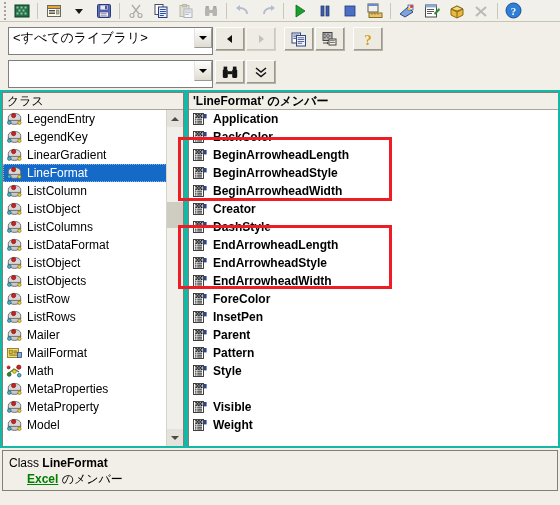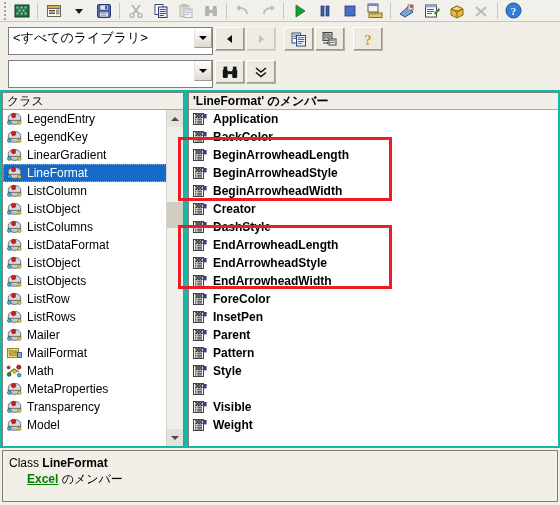--- a/index.html
+++ b/index.html
@@ -101,21 +101,21 @@
     display:flex;align-items:center;justify-content:center;
   }
   .vs-btn b{display:block;width:0;height:0;border-left:4px solid transparent;
             border-right:4px solid transparent;}
   .vs-up b{border-bottom:4px solid #4a4a4a;}
   .vs-dn b{border-top:4px solid #4a4a4a;}
   .vs-thumb{position:absolute;left:0;width:16px;background:#cfccc2;}
 
   
   .detail{
-    position:absolute;left:2px;top:450px;width:556px;height:52px;
+    position:absolute;left:2px;top:450px;width:556px;height:41px;
     background:#f1efe7;border:1px solid #828178;box-sizing:border-box;
     padding:4px 0 0 6px;font-size:12px;
   }
   .detail .l1{line-height:16px;white-space:nowrap;}
   .detail .l1 b{font-weight:bold;}
   .detail .l2{line-height:16px;padding-left:18px;white-space:nowrap;}
   .detail .l2 a{color:#008000;text-decoration:underline;font-weight:bold;}
 
   
   .redbox{position:absolute;border:3px solid #ee1c25;box-sizing:border-box;pointer-events:none;}
@@ -570,21 +570,21 @@
               <span>MetaProperties</span>
             </div>
             <div class="lrow">
               <svg class="ico" width="17" height="16" viewBox="0 0 17 16">
                 <ellipse cx="8.5" cy="9.4" rx="6.2" ry="4" fill="#c9c9c9" stroke="#5a5a5a" stroke-width=".8"></ellipse>
                 <path d="M2.3 9.4 L2.3 6.4 A6.2 4 0 0 1 14.7 6.4 L14.7 9.4 Z" fill="#d8d8d8" stroke="#5a5a5a" stroke-width=".8"></path>
                 <circle cx="7.6" cy="4.6" r="2.1" fill="#d42020" stroke="#7a1010" stroke-width=".7"></circle>
                 <circle cx="3.3" cy="11.6" r="1.8" fill="#45b6d8" stroke="#14596e" stroke-width=".7"></circle>
                 <circle cx="13.4" cy="11.8" r="1.7" fill="#f0cf3a" stroke="#86700c" stroke-width=".7"></circle>
               </svg>
-              <span>Transparency</span>
+              <span>MetaProperty</span>
             </div>
             <div class="lrow">
               <svg class="ico" width="17" height="16" viewBox="0 0 17 16">
                 <ellipse cx="8.5" cy="9.4" rx="6.2" ry="4" fill="#c9c9c9" stroke="#5a5a5a" stroke-width=".8"></ellipse>
                 <path d="M2.3 9.4 L2.3 6.4 A6.2 4 0 0 1 14.7 6.4 L14.7 9.4 Z" fill="#d8d8d8" stroke="#5a5a5a" stroke-width=".8"></path>
                 <circle cx="7.6" cy="4.6" r="2.1" fill="#d42020" stroke="#7a1010" stroke-width=".7"></circle>
                 <circle cx="3.3" cy="11.6" r="1.8" fill="#45b6d8" stroke="#14596e" stroke-width=".7"></circle>
                 <circle cx="13.4" cy="11.8" r="1.7" fill="#f0cf3a" stroke="#86700c" stroke-width=".7"></circle>
               </svg>
               <span>Model</span>

